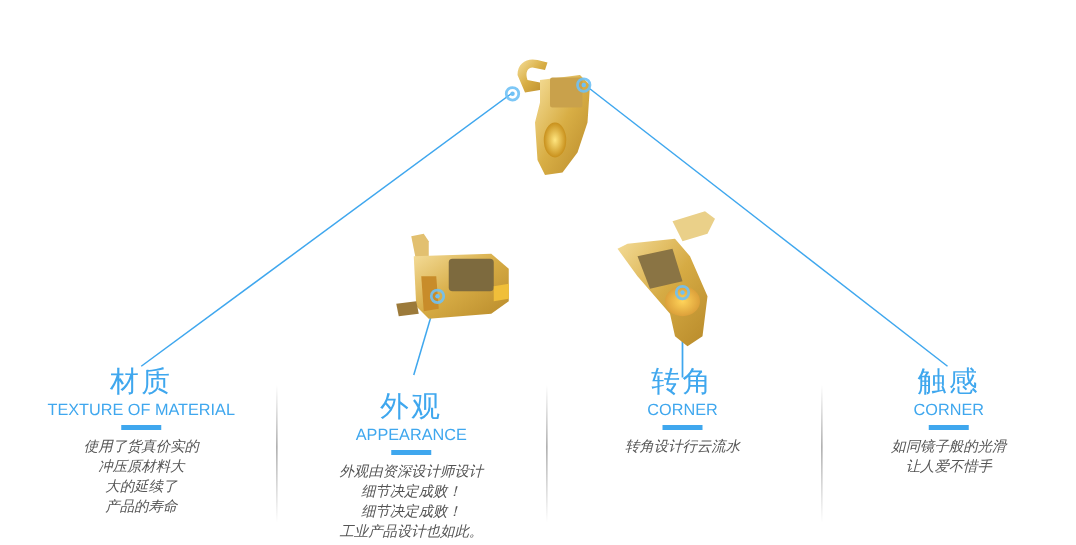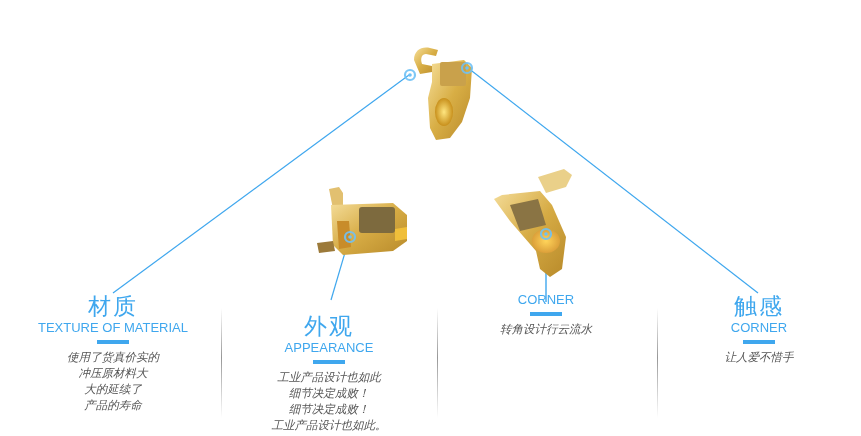--- a/index.html
+++ b/index.html
@@ -107,37 +107,39 @@
       <div>大的延续了</div>
       <div>产品的寿命</div>
     </div>
   </div>
 
   <div class="feature" style="left:329px;margin-top:20px;">
     <div class="title">外观</div>
     <div class="subtitle">APPEARANCE</div>
     <div class="bar"></div>
     <div class="desc">
-      <div>工业产品设计也如此</div>
+      <div>外观由资深设计师设计</div>
       <div>细节决定成败！</div>
       <div>细节决定成败！</div>
       <div>工业产品设计也如此。</div>
     </div>
   </div>
 
   <div class="feature" style="left:546px;">
+    <div class="title">转角</div>
     <div class="subtitle">CORNER</div>
     <div class="bar"></div>
     <div class="desc">
       <div>转角设计行云流水</div>
     </div>
   </div>
 
   <div class="feature" style="left:759px;">
     <div class="title">触感</div>
     <div class="subtitle">CORNER</div>
     <div class="bar"></div>
     <div class="desc">
+      <div>如同镜子般的光滑</div>
       <div>让人爱不惜手</div>
     </div>
   </div>
 
 </div>
 
 </body></html>

